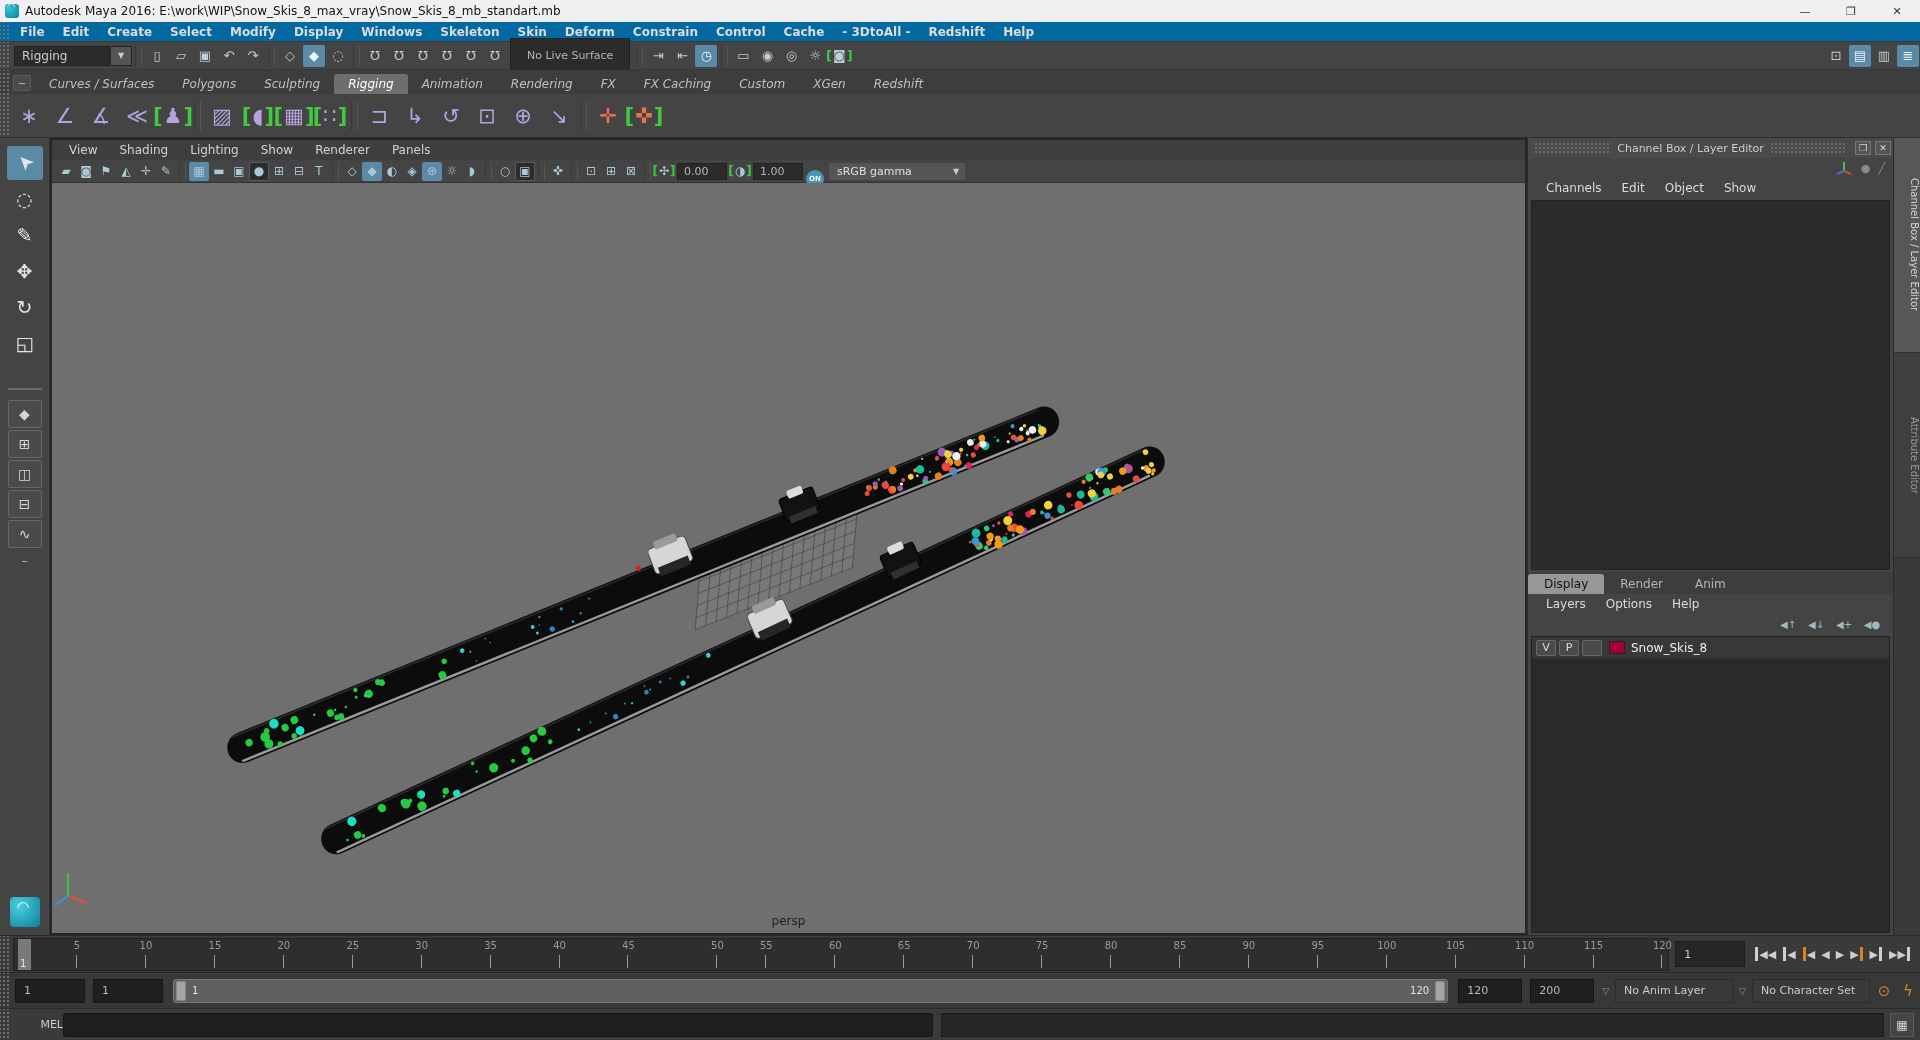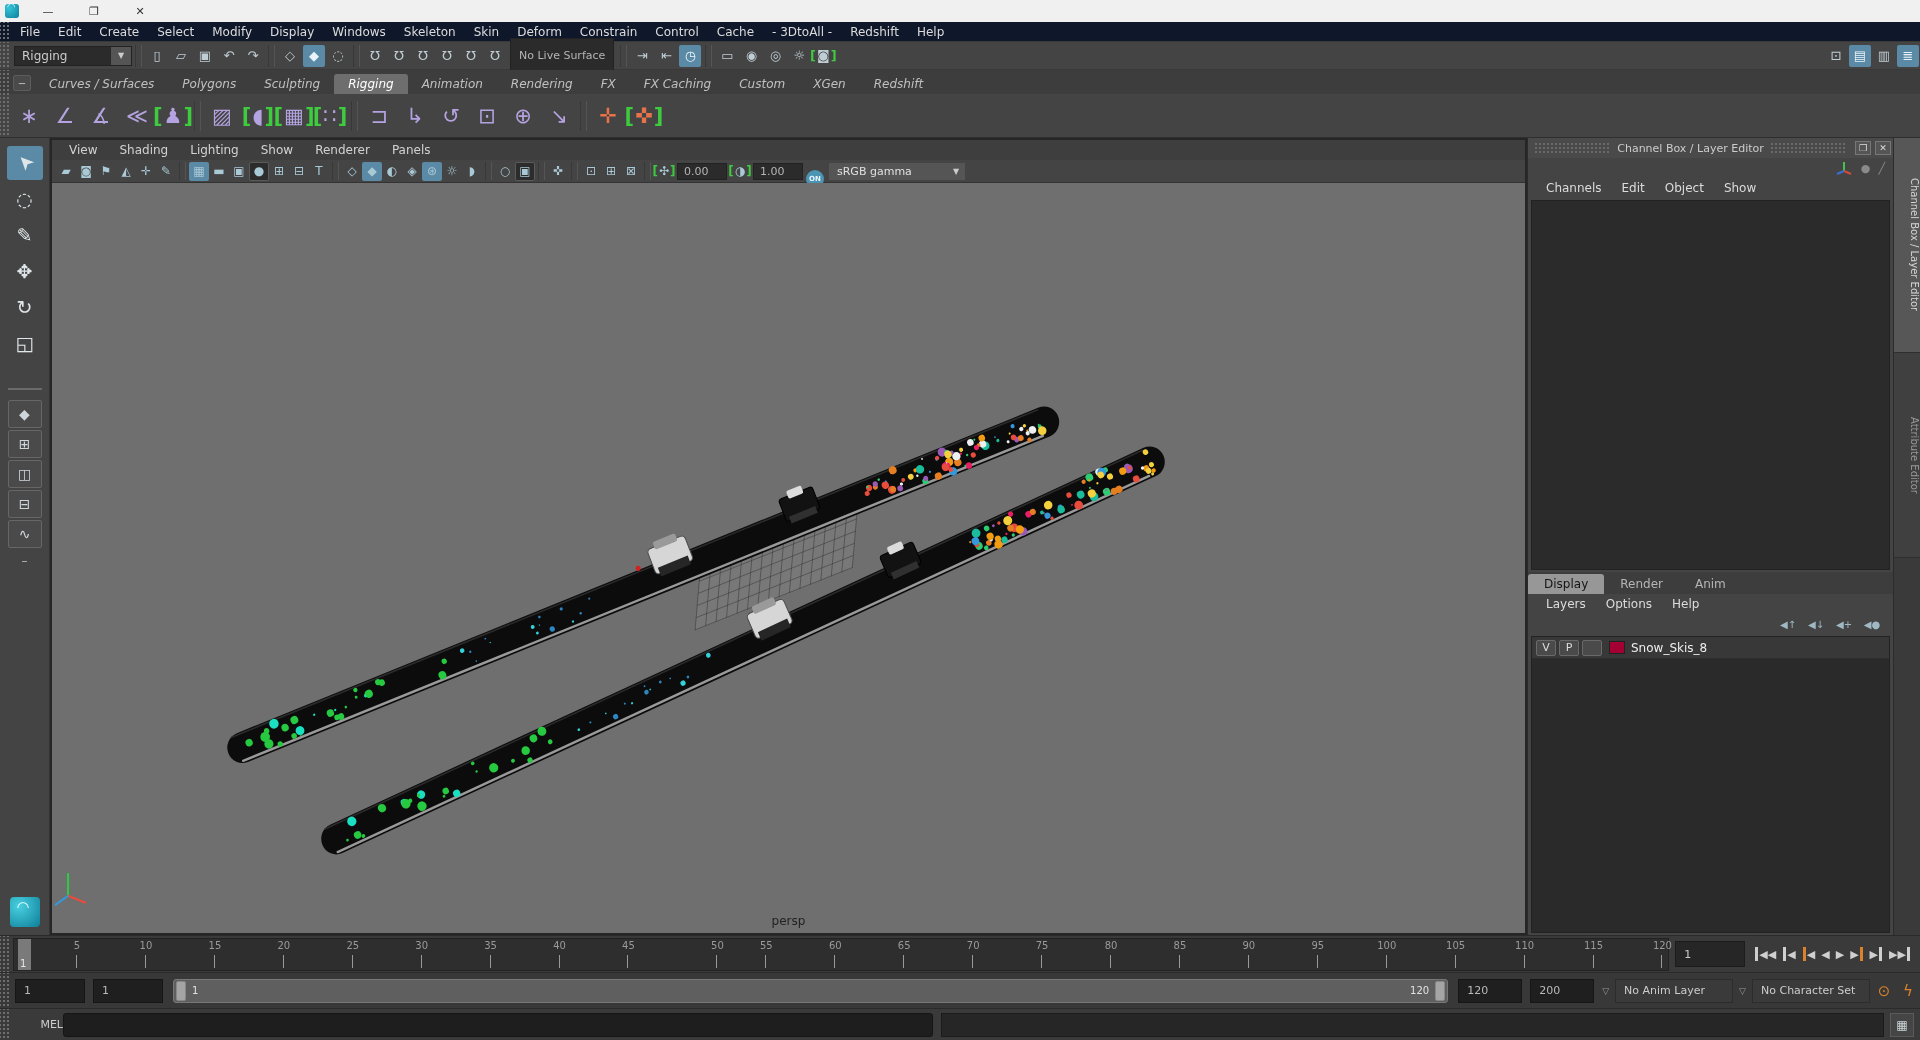--- a/index.html
+++ b/index.html
@@ -9,38 +9,38 @@
 
   
   .titlebar { height:22px; background:#f0f0f0; color:#111; display:flex; align-items:center; flex:0 0 22px; }
   .maya-logo { width:14px; height:14px; margin:0 6px 0 5px; border-radius:3px;
     background:radial-gradient(circle at 30% 30%, #35c4d7, #0e7f9e); position:relative; }
   .maya-logo::after{ content:"◠"; position:absolute; left:2px; top:-3px; color:#eafcff; font-size:10px; }
   .titlebar .t-text { flex:1; font-size:12px; white-space:nowrap; overflow:hidden; }
   .winbtn { width:46px; height:22px; display:flex; align-items:center; justify-content:center; color:#333; font-size:11px; }
 
   
-  .menubar { height:20px; background:#0f172a; display:flex; align-items:center; flex:0 0 20px; border-bottom:1px solid #393939;}
+  .menubar { height:20px; background:#0369a1; display:flex; align-items:center; flex:0 0 20px; border-bottom:1px solid #393939;font-weight:bold;}
   .menubar .mi { padding:0 9px; color:#dcdcdc; line-height:20px; }
   .grip { width:11px; align-self:stretch; background-image:radial-gradient(circle,#6e6e6e 1px,transparent 1.4px); background-size:4px 4px; background-position:2px 2px; flex:0 0 11px;}
 
   
   .statusline { height:28px; background:#444; display:flex; align-items:center; flex:0 0 28px; border-bottom:1px solid #393939;}
   .menuset { width:118px; height:20px; background:#2b2b2b; border:1px solid #222; display:flex; align-items:center; margin-left:3px;}
   .menuset .ms-lab { flex:1; padding-left:7px; color:#ccc; }
   .menuset .ms-arr { width:20px; height:18px; background:#555; color:#ccc; font-size:8px; display:flex; align-items:center; justify-content:center;}
   .iconrow { display:flex; align-items:center; }
   .icn { width:22px; height:22px; display:inline-flex; align-items:center; justify-content:center; color:#bfcdd4; font-size:13px; border-radius:2px; margin:0 1px; position:relative;}
   .icn.act { background:#5b8aa6; color:#eaf4f8; }
   .icn.prs { background:#2c2c2c; border:1px solid #5a5a5a; }
   .icn.flip { transform:rotate(180deg); }
   .icn.brk::before { content:"["; color:#3ecb3e; font-weight:bold; margin-right:1px; }
   .icn.brk::after  { content:"]"; color:#3ecb3e; font-weight:bold; margin-left:1px; }
   .vsep { width:7px; height:22px; margin:0 3px; border-left:1px solid #383838; border-right:1px solid #555; }
-  .fld { height:36px; background:#2b2b2b; border:1px solid #222; color:#b5b5b5; font-size:11px; display:flex; align-items:center; padding:0 8px; margin:0 3px; }
+  .fld { height:36px; background:#2b2b2b; border:1px solid #222; color:#b5b5b5; font-size:11px; display:flex; align-items:center; padding:0 16px; margin:0 3px; }
   .statusline .spacer, .shelfbar .spacer { flex:1; }
 
   
   .shelftabs { height:24px; background:#3d3d3d; display:flex; align-items:flex-end; flex:0 0 24px; }
   .shelf-menu-btn { width:18px; height:16px; margin:0 4px 3px 2px; background:#4a4a4a; border:1px solid #5c5c5c; border-radius:2px; color:#ccc; font-size:10px; display:flex; align-items:center; justify-content:center;}
   .stab { padding:3px 14px; color:#c0c0c0; border-radius:3px 3px 0 0;font-style:italic; }
   .stab.active { background:#6e6e6e; color:#fff; }
   .shelfbar { height:44px; background:#444; display:flex; align-items:center; flex:0 0 44px; border-bottom:1px solid #2e2e2e;}
   .shelfbar .icn { width:34px; height:34px; font-size:21px; color:#b4a3e0; }
   .shelfbar .icn.org { color:#e8734a; }
@@ -137,20 +137,21 @@
   .helpline { height:25px; background:#404040; display:flex; align-items:center; flex:0 0 25px; border-top:1px solid #2e2e2e; color:#b5b5b5; font-size:11px;}
   .helpline .ht { padding-left:10px; }
 </style>
 </head>
 <body>
 
 <div id="app">
 
   <div class="titlebar">
     <div class="maya-logo"></div>
+    <div class="t-text">Autodesk Maya 2016: E:\work\WIP\Snow_Skis_8_max_vray\Snow_Skis_8_mb_standart.mb</div>
     <div class="winbtn">—</div>
     <div class="winbtn">❐</div>
     <div class="winbtn">✕</div>
   </div>
 
   <div class="menubar">
     <div class="grip"></div>
     <div id="menubar-items" class="iconrow">
         <span class="mi">File</span>
         <span class="mi">Edit</span>

